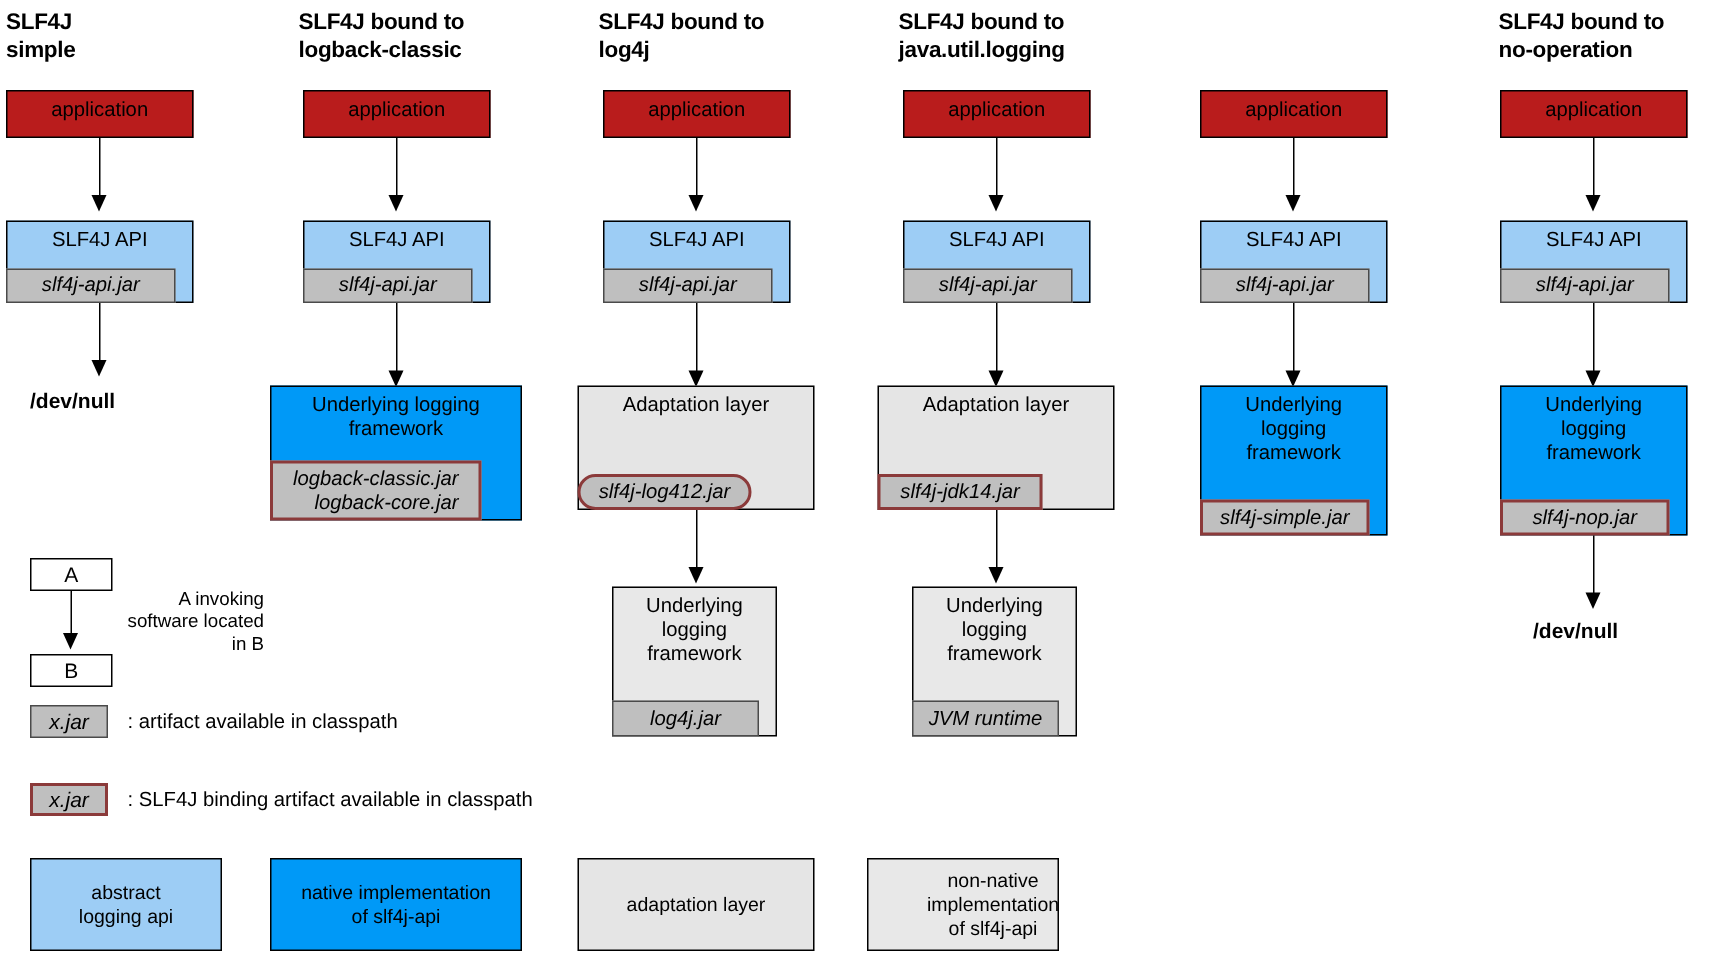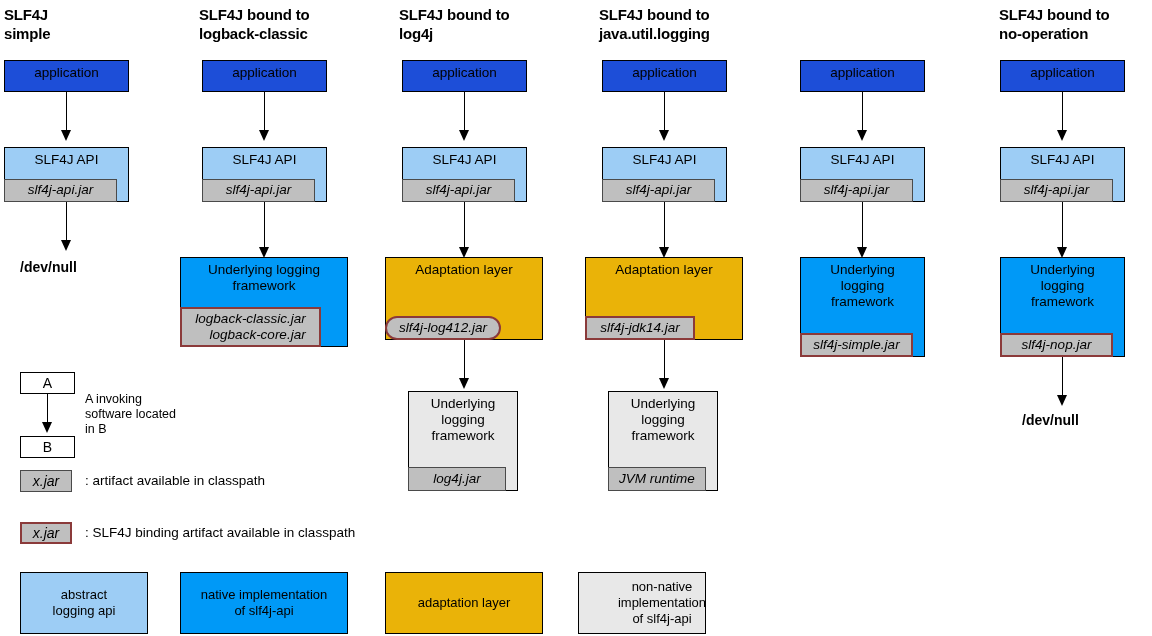--- a/index.html
+++ b/index.html
@@ -19,24 +19,24 @@
 
   
   .box{
     position:absolute;box-sizing:border-box;border:1px solid #000000;
     display:flex;flex-direction:column;align-items:center;justify-content:flex-start;
   }
   .box .btext{
     font-size:13.5px;line-height:16px;text-align:center;width:100%;
     padding-top:4px;white-space:pre-line;
   }
-  .green{background:#1d4ed8;}
+  .green{background:#b91c1c;}
   .lightblue{background:#9dcdf5;}
   .azure{background:#0099f7;}
-  .teal{background:#eab308;}
+  .teal{background:#e5e5e5;}
   .greywhite{background:#e8e8e8;}
 
   
   .jar{
     position:absolute;left:-1px;bottom:-1px;box-sizing:border-box;
     background:#bfbfbf;border:1px solid #4a4a4a;
     font-style:italic;font-size:13.5px;line-height:16.5px;
     display:flex;align-items:center;justify-content:center;
     text-align:right;white-space:pre-line;
   }
@@ -52,21 +52,21 @@
 
   
   .devnull{position:absolute;font-weight:bold;font-size:14px;white-space:nowrap;}
 
   
   .legend-box{
     position:absolute;box-sizing:border-box;border:1px solid #000;background:#fff;
     font-size:14px;display:flex;align-items:center;justify-content:center;
   }
   .legend-text{
-    position:absolute;font-size:12.5px;line-height:15px;white-space:pre-line;
+    position:absolute;font-size:12.5px;line-height:15px;white-space:pre-line;text-align:right;
   }
   .legend-jar{
     position:absolute;box-sizing:border-box;background:#bfbfbf;border:1px solid #4a4a4a;
     font-style:italic;font-size:14px;display:flex;align-items:center;justify-content:center;
   }
   .legend-jar.binding{border:2px solid #8b3a3a;}
   .legend-caption{position:absolute;font-size:13.5px;line-height:16px;white-space:nowrap;}
 
   .swatch{
     position:absolute;box-sizing:border-box;border:1px solid #000;

